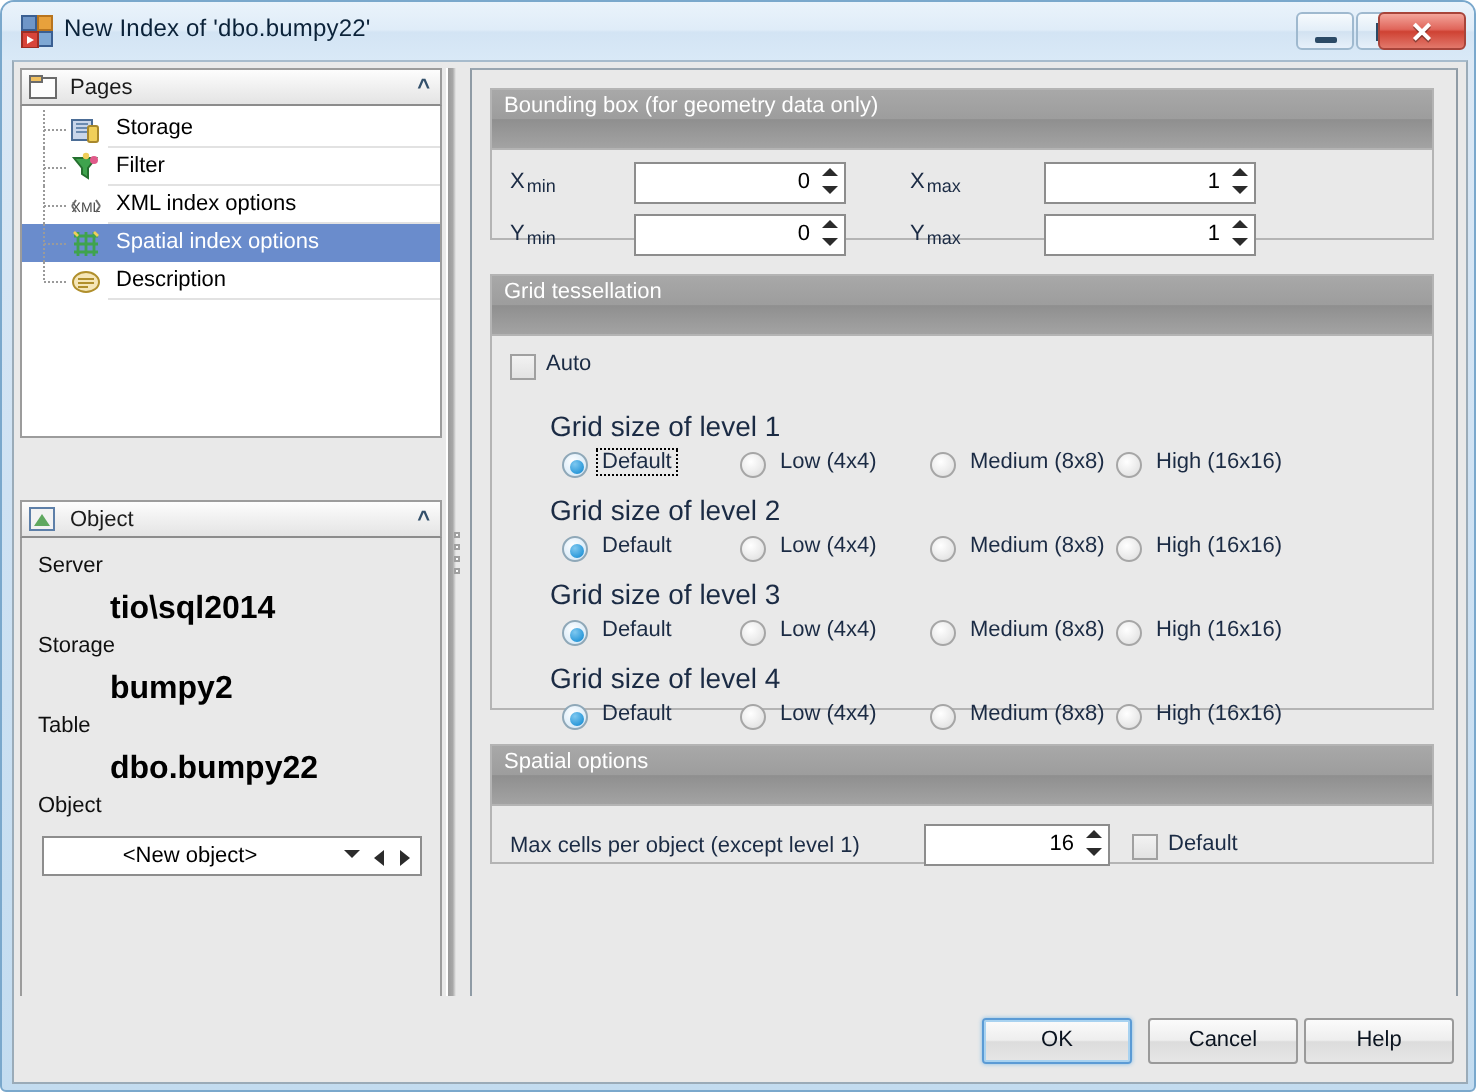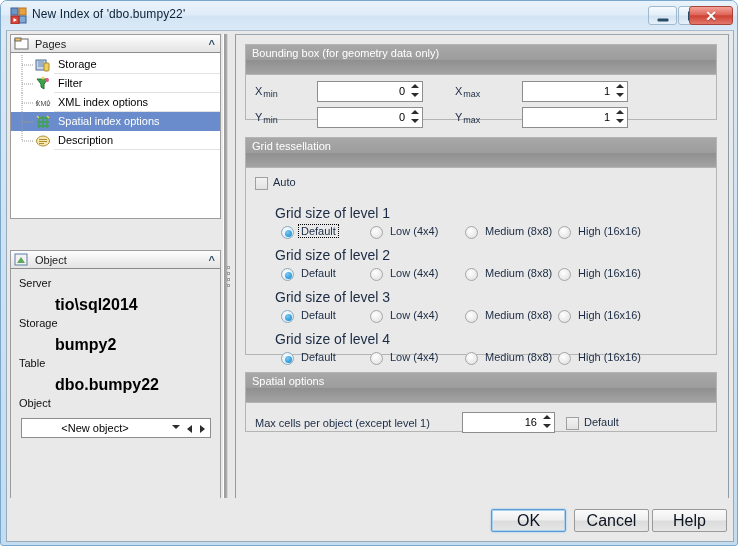--- a/index.html
+++ b/index.html
@@ -272,21 +272,21 @@
   .btnbar {
     position: absolute; left: 5px; top: 497px;
     width: 728px; height: 44px;
     background: #e9e9e9;
     border: 1px solid #9aabb8;
     border-top: none;
   }
   .btn {
     position: absolute; top: 11px;
     width: 75px; height: 23px;
-    font-size: 16px; color: #0b1420;
+    font-size: 11px; color: #0b1420;
     background: linear-gradient(180deg,#fbfbfb 0%, #eeeeee 48%, #dcdcdc 52%, #e6e6e6 100%);
     border: 1px solid #9a9a9a;
     border-radius: 2px;
     text-align: center;
     line-height: 21px;
     cursor: default;
   }
   .btn.focus {
     border-color: #5b9bd5;
     box-shadow: 0 0 0 1px #a8d2f0 inset, 0 0 2px #7fbbe6;

